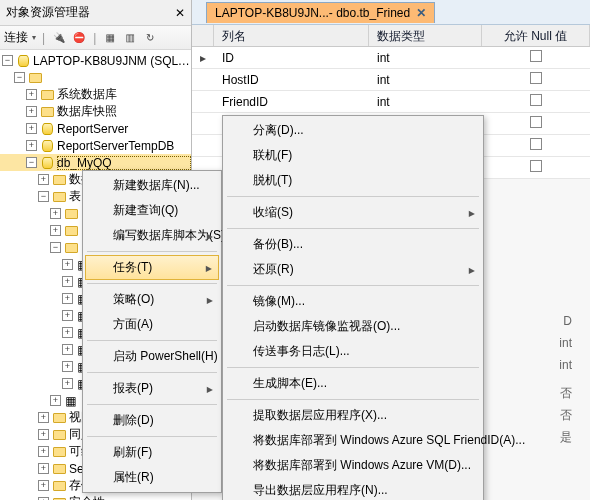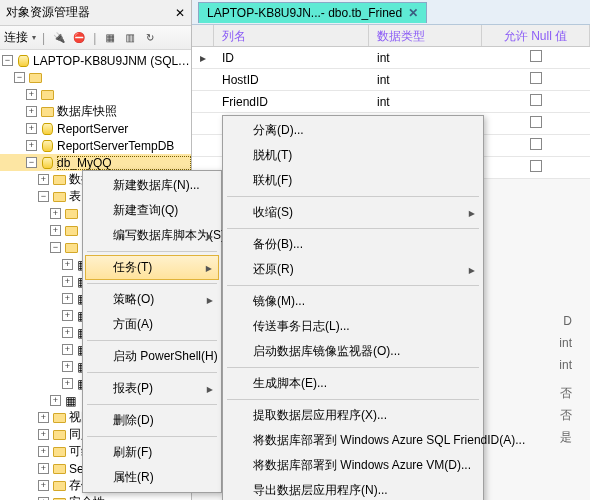--- a/index.html
+++ b/index.html
@@ -17,24 +17,24 @@
 .node .tw { width: 11px; height: 11px; border: 1px solid #888; display: inline-flex; align-items: center; justify-content: center; font-size: 9px; line-height: 1; color: #444; margin-right: 2px; background: #fff; }
 .node .nicon { width: 16px; height: 14px; margin-right: 2px; display: inline-flex; align-items: center; justify-content: center; }
 .folder { background: #fde08a; border: 1px solid #d4a828; width: 13px; height: 10px; border-radius: 1px; }
 .cyl { width: 11px; height: 12px; background: linear-gradient(#fff2b2,#f7cf3d); border: 1px solid #caa200; border-radius: 3px/5px; }
 .node .lbl { flex: 1; overflow: hidden; text-overflow: ellipsis; }
 .sel { background: #fde6a3; }
 .sel .lbl { outline: 1px dotted #7a6000; outline-offset: -1px; }
 
 .right-pane { position: absolute; left: 192px; top: 0; right: 0; height: 500px; background: #f7f7f7; }
 .tab-bar { background: #e7eff7; height: 25px; display: flex; align-items: center; padding-left: 6px; border-bottom: 1px solid #b5c8da; }
-.tab { background: #5eead4; border: 1px solid #8aa8c6; border-bottom: none; padding: 3px 8px; display: flex; align-items: center; gap: 6px; }
+.tab { background: #fdba74; border: 1px solid #8aa8c6; border-bottom: none; padding: 3px 8px; display: flex; align-items: center; gap: 6px; margin-left: 8px; }
 .tab .close { color: #3b5d80; font-weight: bold; cursor: pointer; }
 .grid-head { display: flex; background: #efefef; border-bottom: 1px solid #c9c9c9; height: 22px; }
-.grid-head div { border-right: 1px solid #d0d0d0; padding: 3px 8px; color: #8b5cf6; }
+.grid-head div { border-right: 1px solid #d0d0d0; padding: 3px 8px; color: #0f172a; }
 .gh-arrow { width: 22px; }
 .gh-name { width: 155px; }
 .gh-type { width: 113px; }
 .gh-null { flex: 1; text-align: center; }
 .grid-row { display: flex; border-bottom: 1px solid #e6e6e6; height: 22px; align-items: center; background: #fff; }
 .grid-row .c-arrow { width: 22px; text-align: center; color: #444; }
 .grid-row .c-name { width: 155px; padding-left: 8px; }
 .grid-row .c-type { width: 113px; padding-left: 8px; }
 .grid-row .c-null { flex: 1; text-align: center; }
 .chk { display: inline-block; width: 12px; height: 12px; border: 1px solid #888; background: #fff; }
@@ -79,20 +79,21 @@
         <span class="tw">−</span>
         <span class="nicon">
           <span class="folder"></span>
         </span>
       </div>
     <div class="node" style="padding-left:26px">
         <span class="tw">+</span>
         <span class="nicon">
           <span class="folder"></span>
         </span>
+        <span class="lbl">系统数据库</span>
       </div>
     <div class="node" style="padding-left:26px">
         <span class="tw">+</span>
         <span class="nicon">
           <span class="folder"></span>
         </span>
         <span class="lbl">数据库快照</span>
       </div>
     <div class="node" style="padding-left:26px">
         <span class="tw">+</span>
@@ -317,31 +318,31 @@
     <hr>
     <div class="mi sub">报表(P)</div>
     <hr>
     <div class="mi">删除(D)</div>
     <hr>
     <div class="mi">刷新(F)</div>
     <div class="mi">属性(R)</div>
   </div>
 <div class="ctx-menu" id="menu2" style="left:222px; top:115px; width:262px">
     <div class="mi">分离(D)...</div>
+    <div class="mi">联机(F)</div>
     <div class="mi">脱机(T)</div>
-    <div class="mi">联机(F)</div>
     <hr>
     <div class="mi sub">收缩(S)</div>
     <hr>
     <div class="mi">备份(B)...</div>
     <div class="mi sub">还原(R)</div>
     <hr>
     <div class="mi">镜像(M)...</div>
+    <div class="mi">启动数据库镜像监视器(O)...</div>
     <div class="mi">传送事务日志(L)...</div>
-    <div class="mi">启动数据库镜像监视器(O)...</div>
     <hr>
     <div class="mi">生成脚本(E)...</div>
     <hr>
     <div class="mi">提取数据层应用程序(X)...</div>
     <div class="mi">将数据库部署到 Windows Azure SQL FriendID(A)...</div>
     <div class="mi">将数据库部署到 Windows Azure VM(D)...</div>
     <div class="mi">导出数据层应用程序(N)...</div>
   </div>
 
 </body></html>

